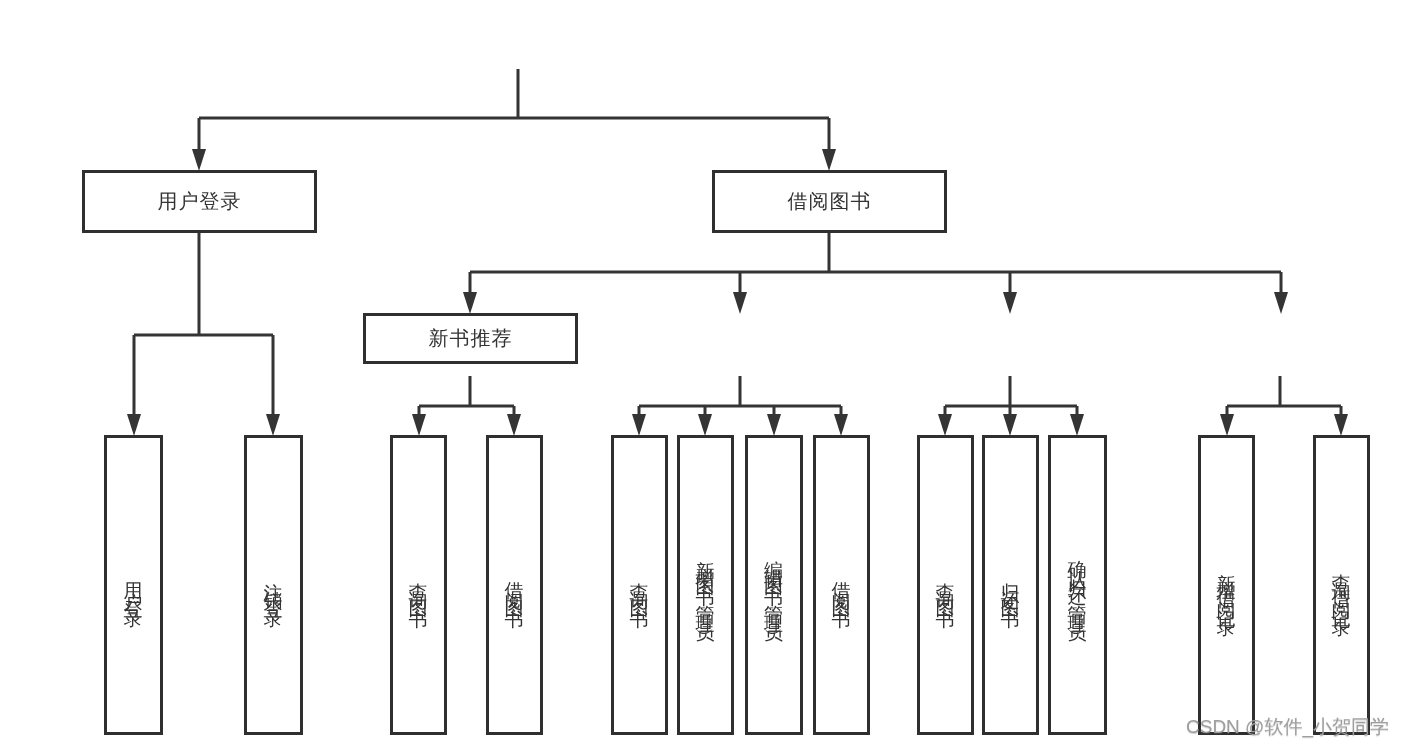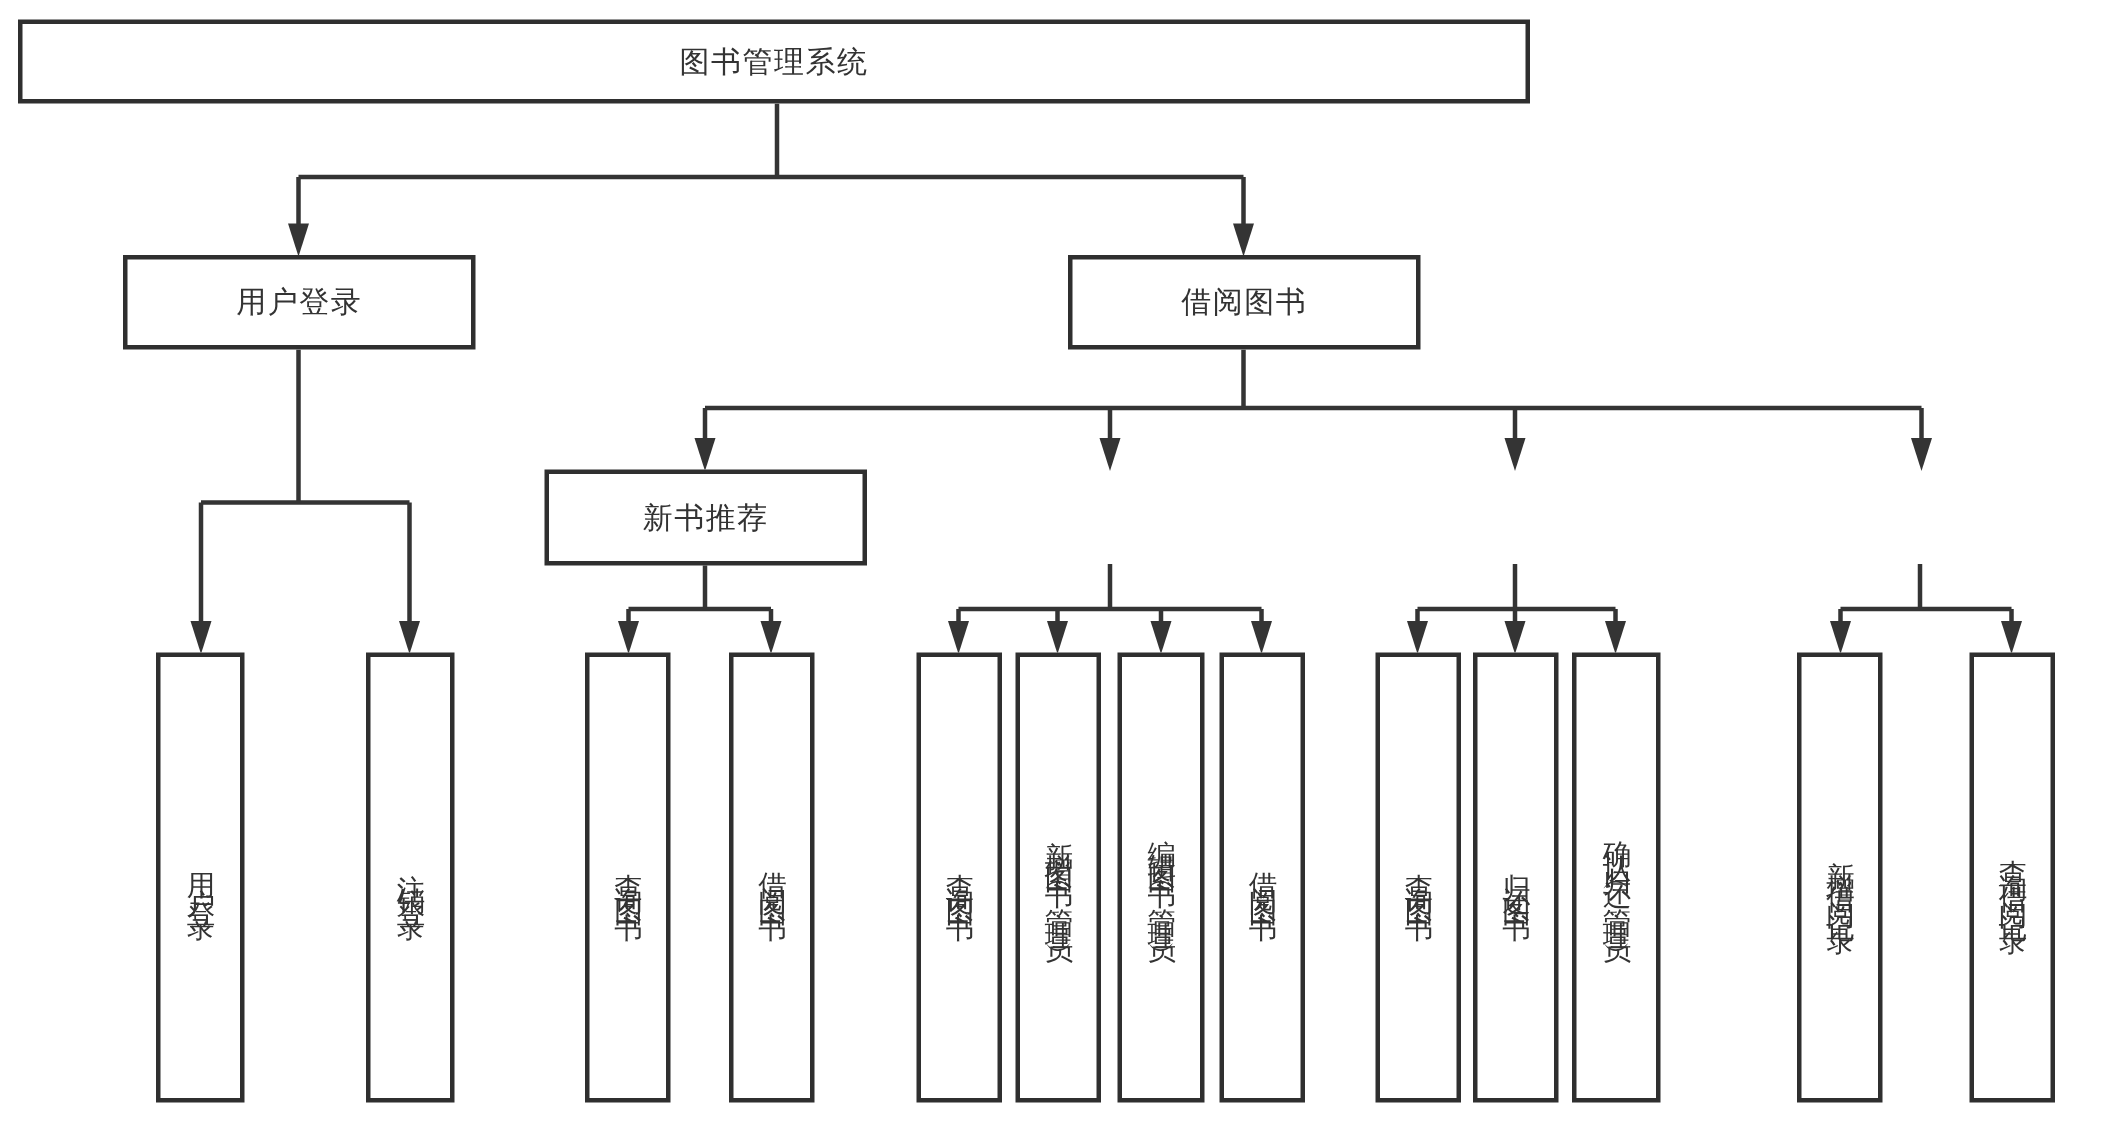--- a/index.html
+++ b/index.html
@@ -22,21 +22,21 @@
     justify-content: center;
   }
   .hlabel {
     font-size: 20px;
     color: #333333;
     letter-spacing: 1px;
     white-space: nowrap;
   }
   .root-box   { left: 12px;  top: 13px;  width: 1008px; height: 56px; }
   .l2-box     { top: 170px; height: 63px; width: 235px; }
-  .l3-box     { top: 313px; height: 64px; width: 215px; }
+  .l3-box     { top: 313px; height: 51px; width: 215px; }
   .vbox       { top: 435px; height: 300px; }
   .vtext {
     writing-mode: vertical-rl;
     text-orientation: mixed;
     font-size: 19px;
     letter-spacing: 9px;
     line-height: 1;
     color: #333333;
     white-space: nowrap;
   }
@@ -92,23 +92,20 @@
     <path d="M1010 376 V406 M945 406 H1077 M945 406 V416 M1010 406 V416 M1077 406 V416"></path>
     <polygon points="938,414 952,414 945,436"></polygon>
     <polygon points="1003,414 1017,414 1010,436"></polygon>
     <polygon points="1070,414 1084,414 1077,436"></polygon>
 
     <path d="M1280 376 V406 M1227 406 H1341 M1227 406 V416 M1341 406 V416"></path>
     <polygon points="1220,414 1234,414 1227,436"></polygon>
     <polygon points="1334,414 1348,414 1341,436"></polygon>
   </svg>
 
-  <div class="node root-box">
-    <span class="hlabel">图书管理系统</span>
-  </div>
 
   <div class="node l2-box" style="left:82px">
     <span class="hlabel">用户登录</span>
   </div>
   <div class="node l2-box" style="left:712px">
     <span class="hlabel">借阅图书</span>
   </div>
 
   <div class="node l3-box" style="left:363px">
     <span class="hlabel">新书推荐</span>
@@ -147,14 +144,15 @@
   <div class="node vbox" style="left:1048px;width:59px">
     <span class="vtext">确认归还（管理员）</span>
   </div>
   <div class="node vbox" style="left:1198px;width:57px">
     <span class="vtext">新增借阅记录</span>
   </div>
   <div class="node vbox" style="left:1313px;width:57px">
     <span class="vtext">查询借阅记录</span>
   </div>
 
+  <div class="watermark">CSDN @软件_小贺同学</div>
 
 </div>
 
 </body></html>

